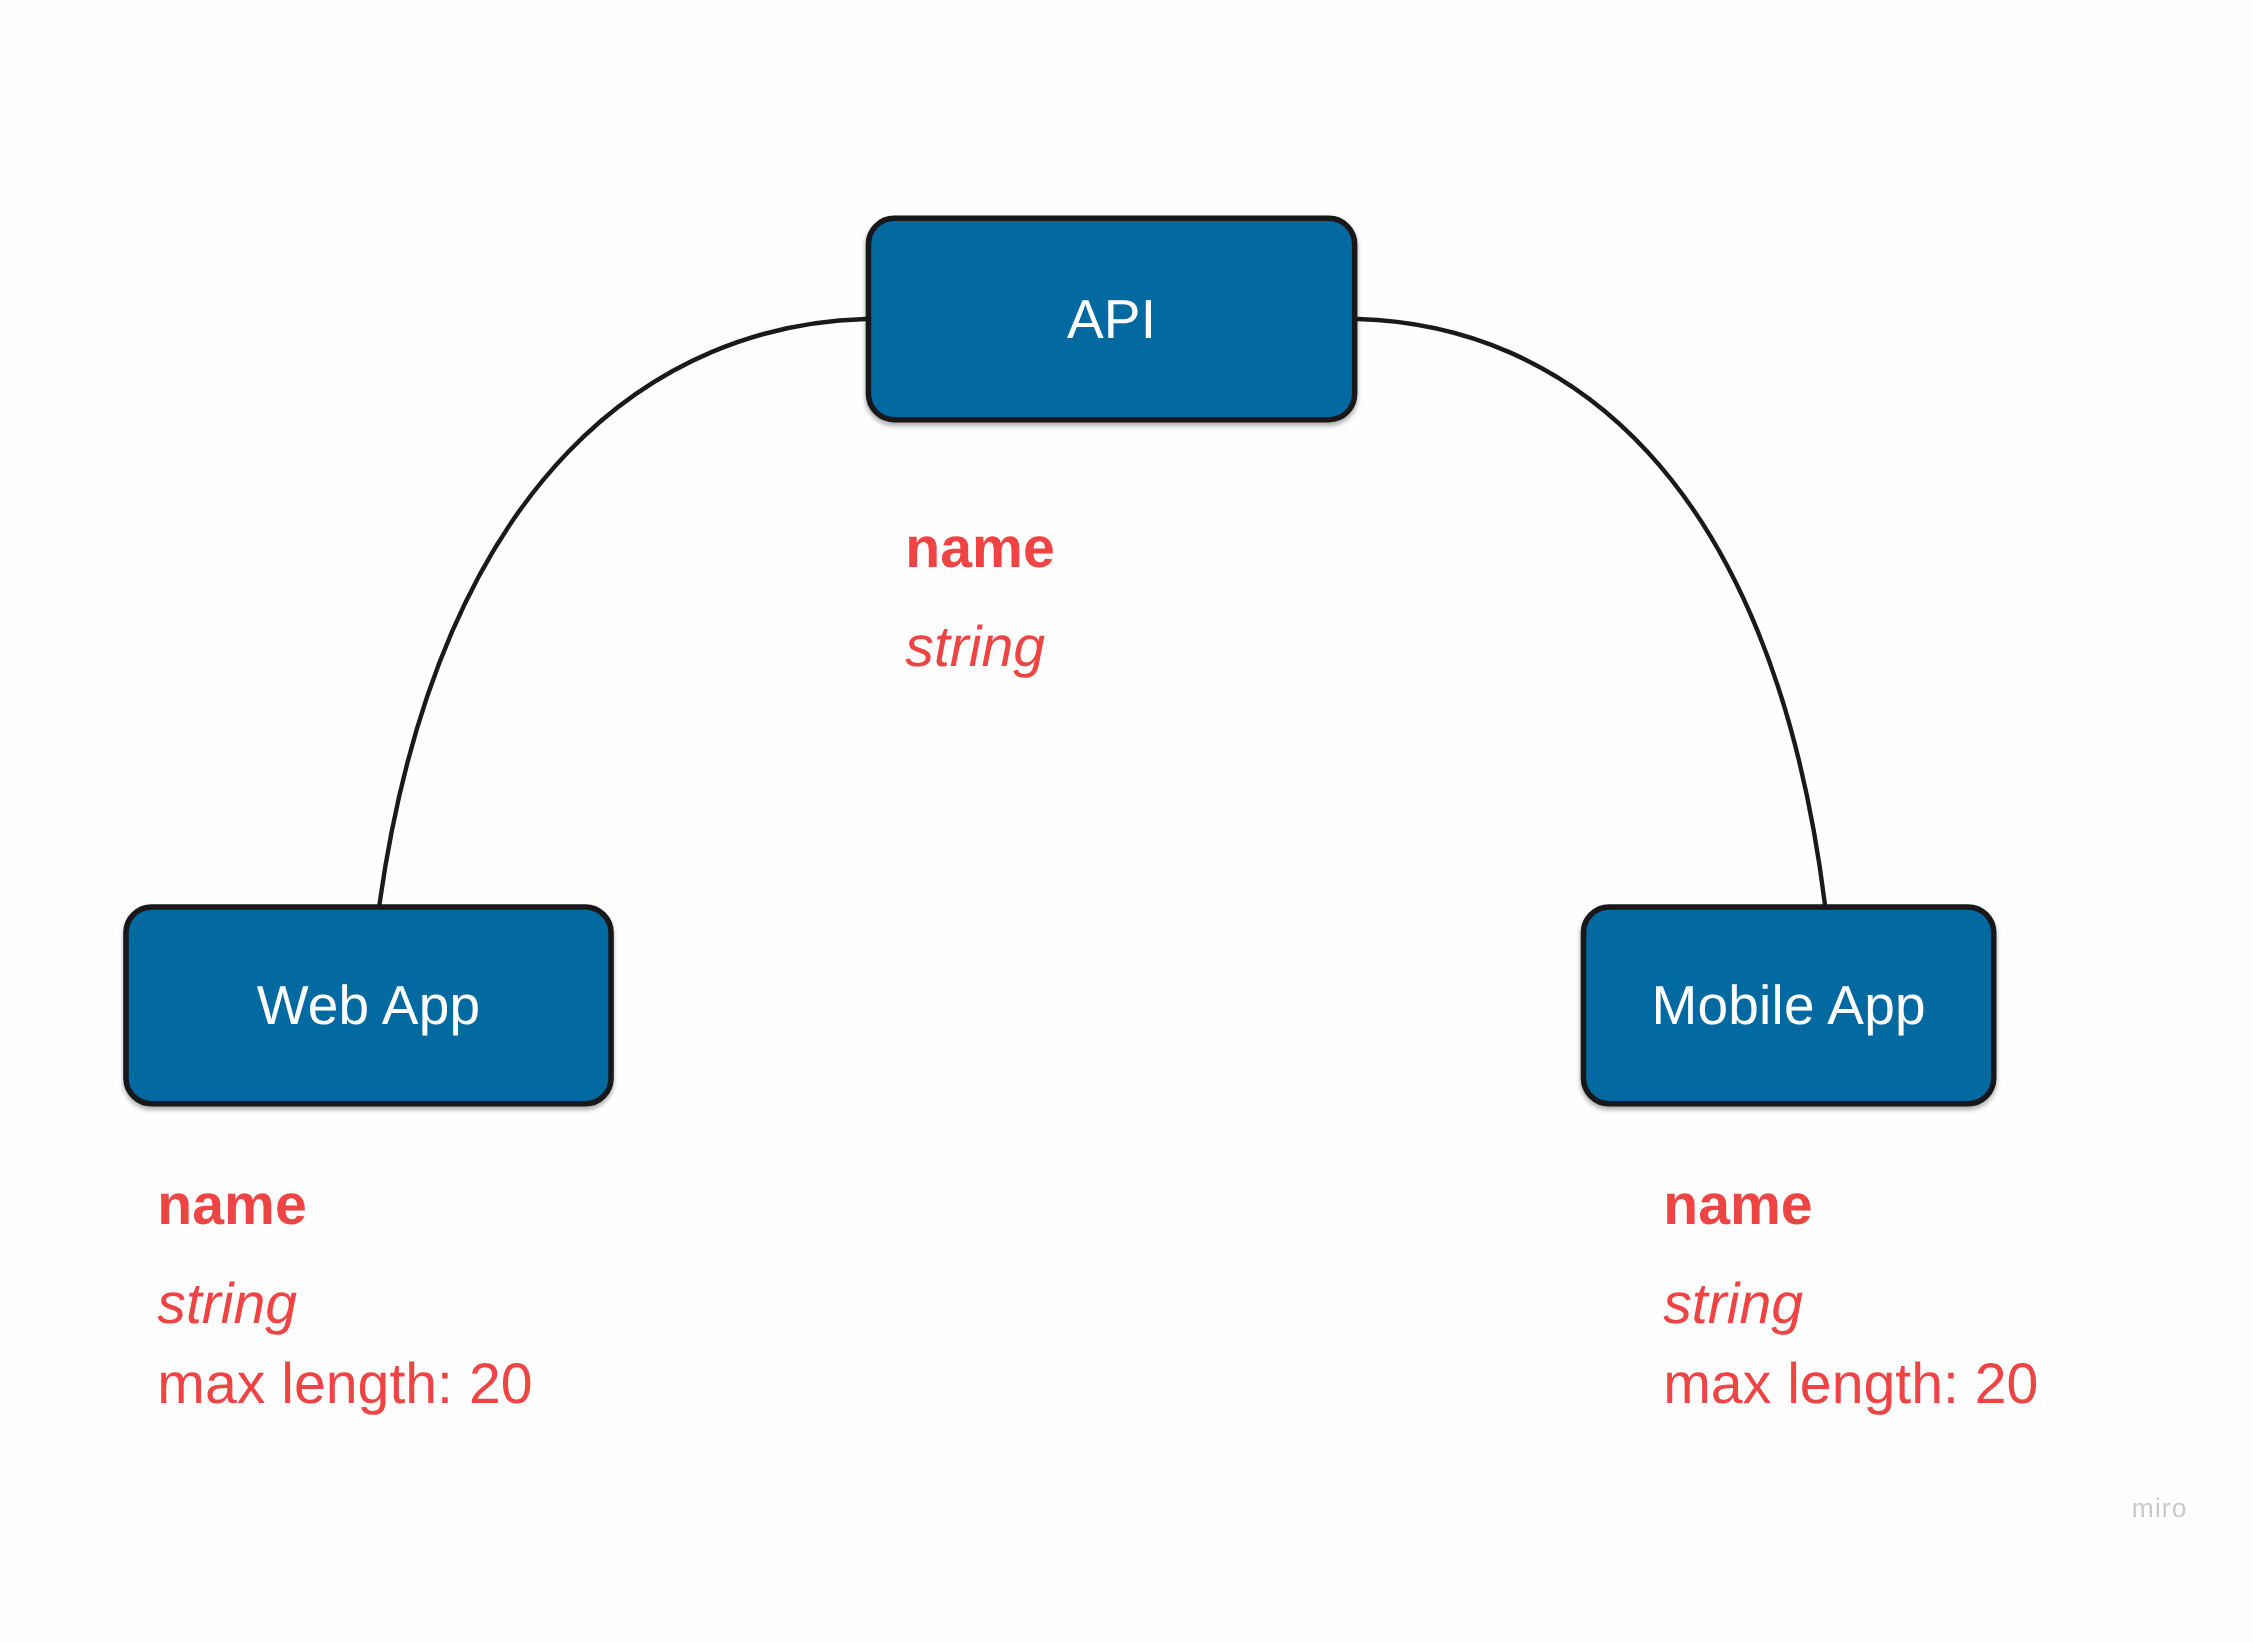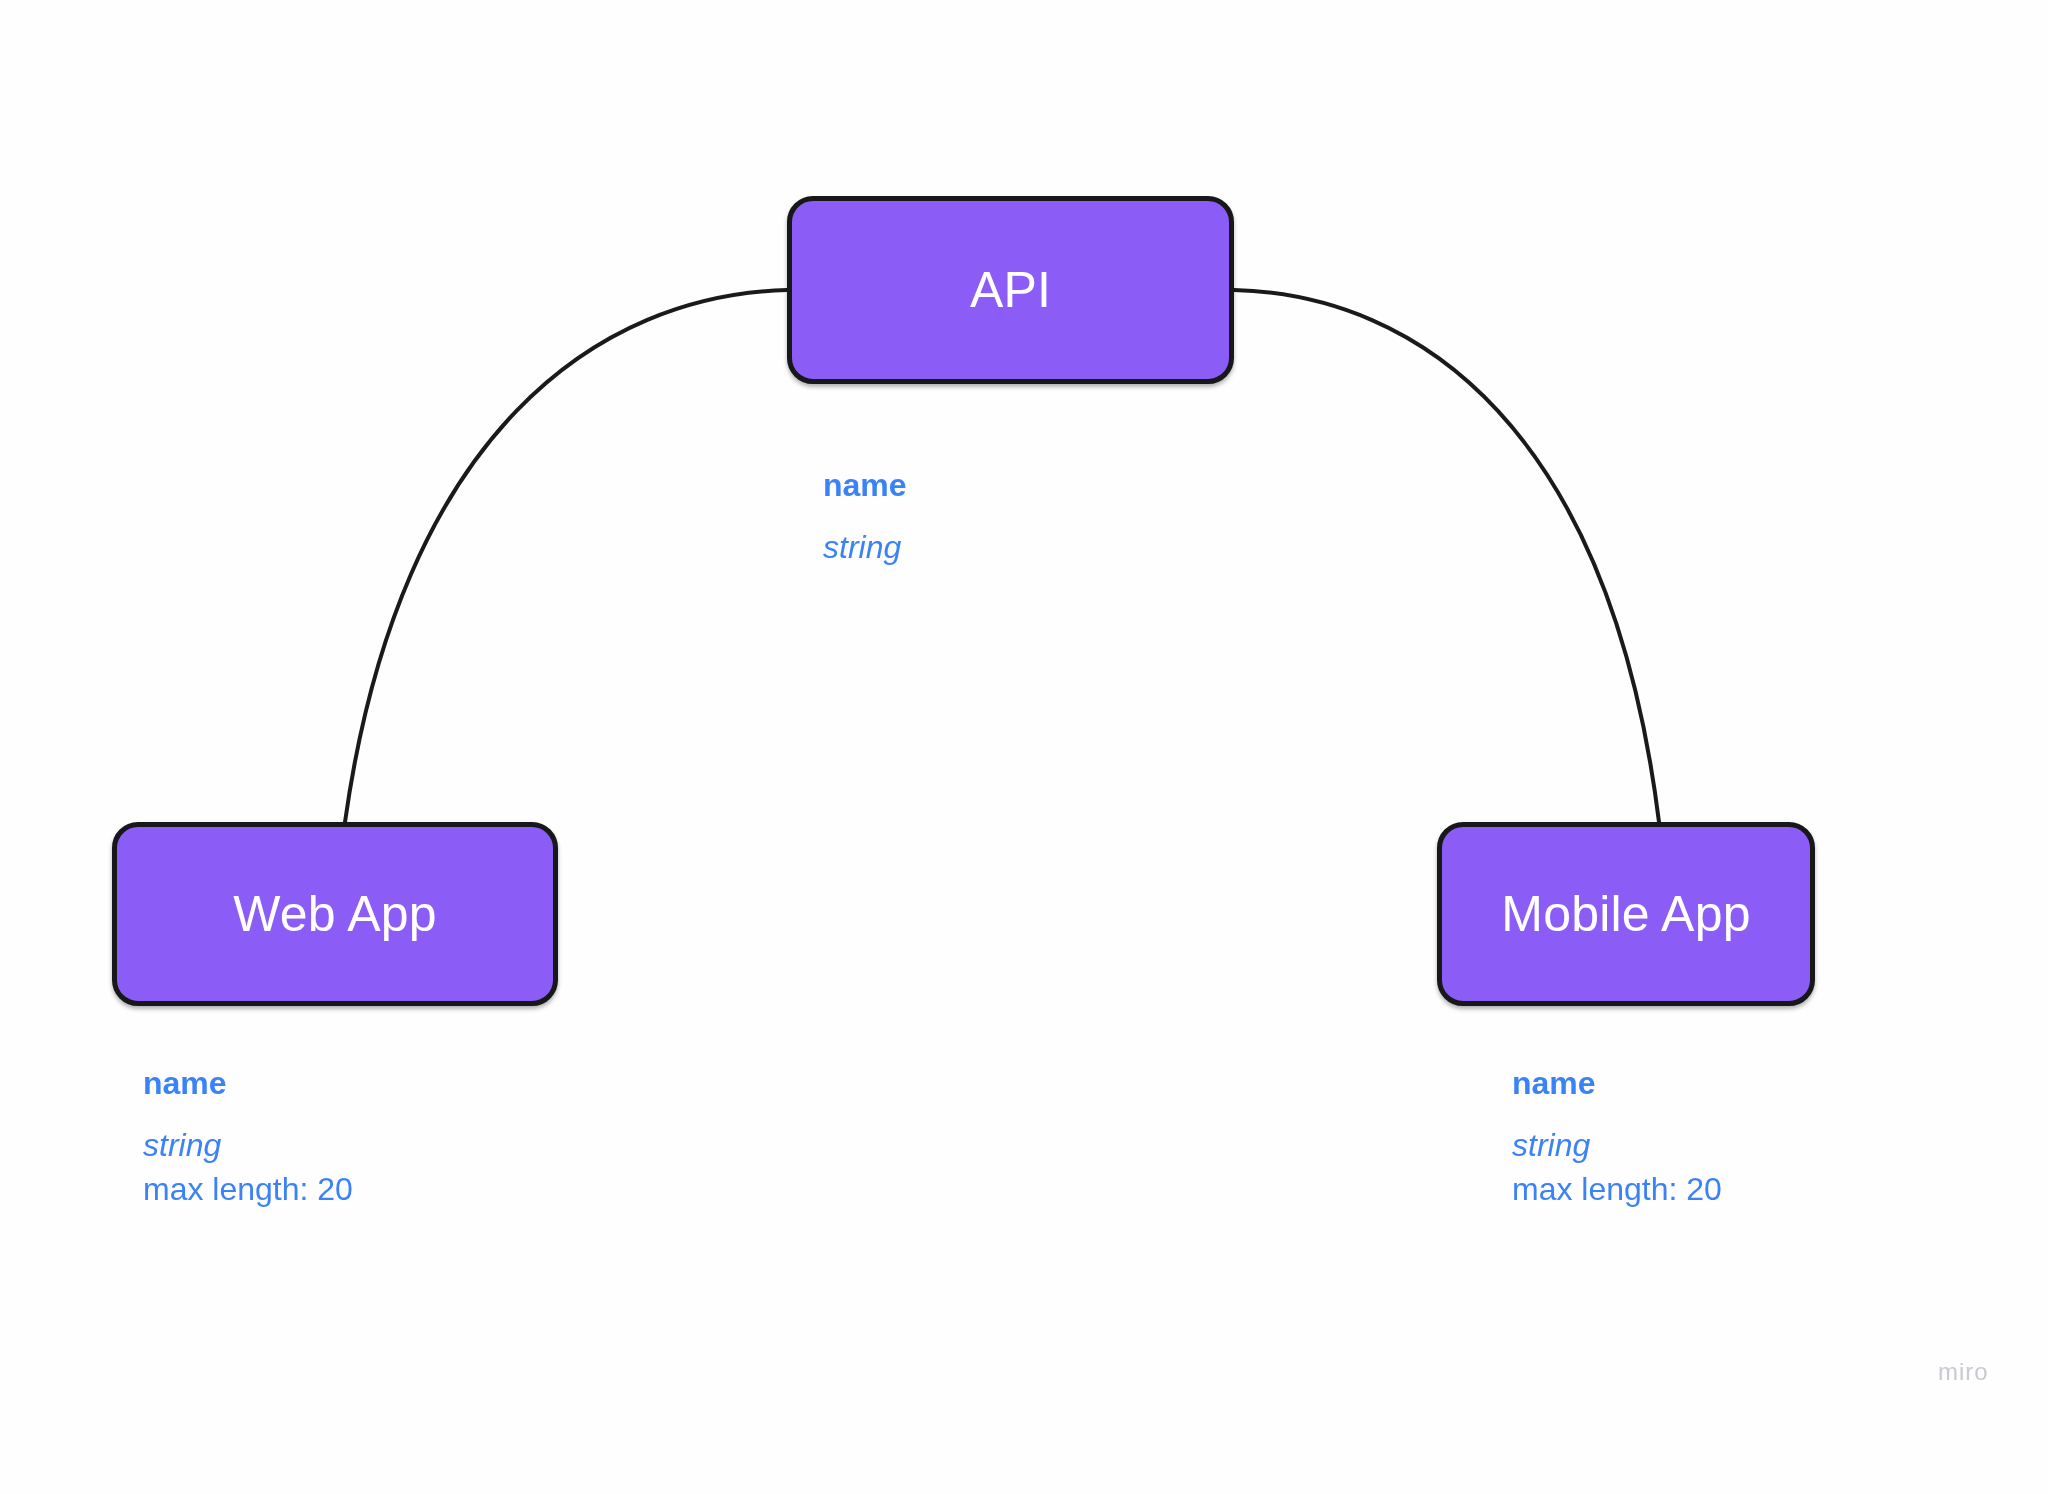--- a/index.html
+++ b/index.html
@@ -29,21 +29,21 @@
     top: 0;
     width: 2048px;
     height: 1494px;
     pointer-events: none;
   }
 
   
   .node {
     position: absolute;
     box-sizing: border-box;
-    background: #8b5cf6;
+    background: #0369a1;
     border: 5px solid #18181B;
     border-radius: 26px;
     display: flex;
     align-items: center;
     justify-content: center;
     box-shadow: 0 3px 4px rgba(0,0,0,0.30);
   }
   .node-label {
     color: #ffffff;
     font-size: 50px;
@@ -53,22 +53,22 @@
     white-space: nowrap;
   }
 
   #node-api      { left: 787px;  top: 196px;  width: 447px; height: 188px; }
   #node-web      { left: 112px;  top: 822px;  width: 446px; height: 184px; }
   #node-mobile   { left: 1437px; top: 822px;  width: 378px; height: 184px; }
 
   
   .annotation {
     position: absolute;
-    color: #3b82f6;
-    font-size: 32px;
+    color: #ef4444;
+    font-size: 52px;
     line-height: 1.38;
     white-space: nowrap;
   }
   .annotation .field-name {
     font-weight: bold;
     display: block;
     margin-bottom: 18px;
   }
   .annotation .field-type { display: block; font-style: italic; }
   .annotation .field-constraint { display: block; }

